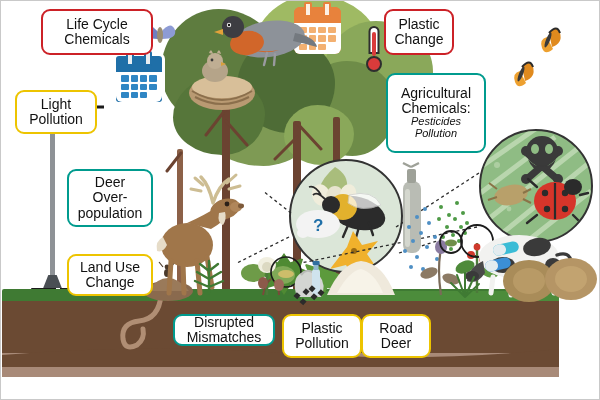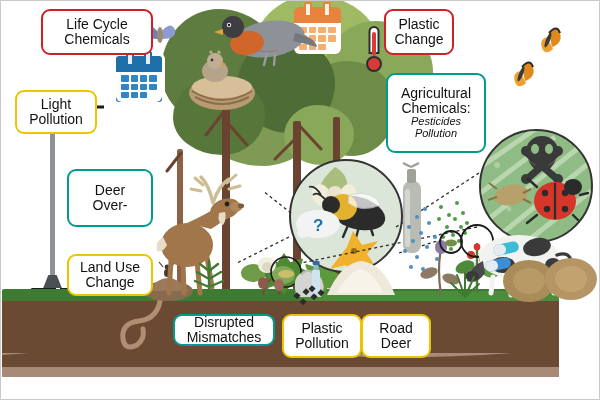--- a/index.html
+++ b/index.html
@@ -455,20 +455,21 @@
   </div>
 
   <div class="label yellow" style="left:14px;top:89px;width:82px;height:44px;">
     <span class="big">Light</span>
     <span class="big">Pollution</span>
   </div>
 
   <div class="label teal" style="left:66px;top:168px;width:86px;height:58px;">
     <span class="big">Deer</span>
     <span class="big">Over-</span>
+    <span class="big">population</span>
   </div>
 
   <div class="label yellow" style="left:66px;top:229px;width:86px;height:42px;margin-top:24px;">
     <span class="big">Land Use</span>
     <span class="big">Change</span>
   </div>
 
   <div class="label teal" style="left:385px;top:72px;width:100px;height:80px;">
     <span class="big">Agricultural</span>
     <span class="big">Chemicals:</span>

